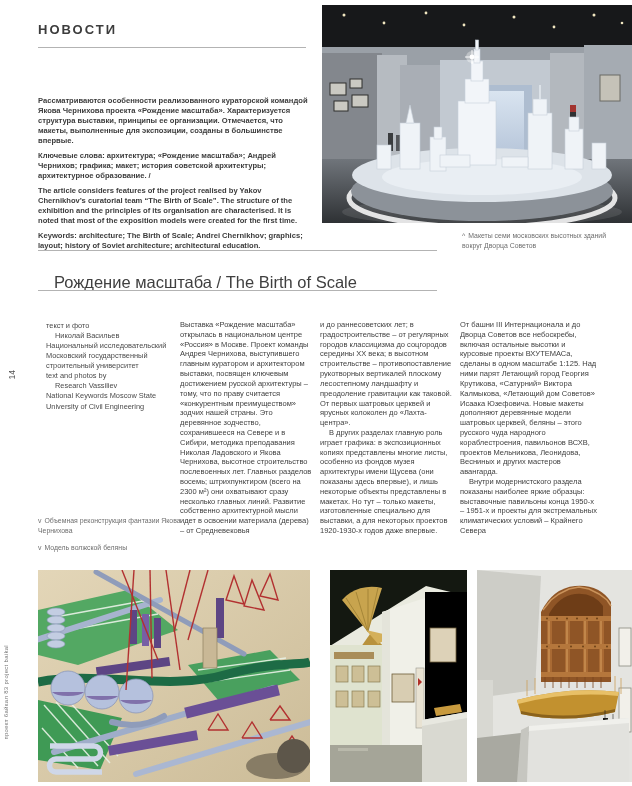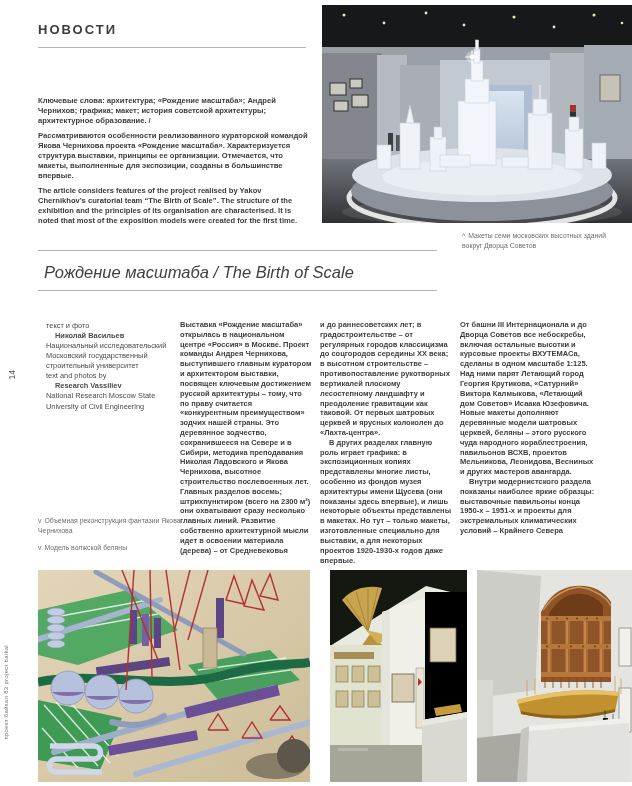--- a/index.html
+++ b/index.html
@@ -8,24 +8,24 @@
   .abs{position:absolute;}
   .section-header{left:38px;top:22px;font-size:13px;font-weight:bold;letter-spacing:2px;color:#3c3c3c;}
   .rule{background:#b3b3b3;height:1px;}
   .rule-header{left:38px;top:47px;width:268px;}
   .rule-title-top{left:38px;top:250px;width:399px;}
   .rule-title-bottom{left:38px;top:290px;width:399px;}
   .abstract{left:38px;top:96px;width:270px;font-size:7.6px;line-height:1.32;font-weight:bold;color:#3c3c3c;}
   .abstract p{margin:0 0 5px 0;}
   .page-title{left:38px;top:257px;font-size:16.5px;font-weight:normal;color:#3f3f3f;white-space:nowrap;}
   .byline{left:46px;top:321px;width:134px;font-size:7.4px;line-height:1.36;color:#4a4a4a;}
-  .byline .name{font-weight:bold;padding-left:9px;}
+  .byline .name{font-weight:normal;padding-left:9px;}
   .byline .block-en{}
   .col{top:320px;width:132px;font-size:7.5px;line-height:1.31;color:#3e3e3e;text-align:left;}
-  .col p{margin:0;font-weight:bold;}
+  .col p{margin:0;}
   .col p.indent{text-indent:9px;}
   #col1{left:180px;} #col2{left:320px;} #col3{left:460px;width:138px;}
   .photo{overflow:hidden;background:#ddd;}
   #photo-top{left:322px;top:5px;width:310px;height:218px;}
   #photo-b1{left:38px;top:570px;width:272px;height:212px;}
   #photo-b2{left:330px;top:570px;width:137px;height:212px;}
   #photo-b3{left:477px;top:570px;width:155px;height:212px;}
   .caption{font-size:6.9px;line-height:1.42;color:#6e6e6e;}
   .caption .marker{margin-right:3px;}
   #caption-top{left:462px;top:231px;width:152px;}
@@ -41,23 +41,24 @@
 
 <div class="page">
 
   <div class="abs vert edge-num">14</div>
   <div class="abs vert edge-journal">проект байкал 83 project baikal</div>
 
   <div class="abs section-header">НОВОСТИ</div>
   <div class="abs rule rule-header"></div>
 
   <div class="abs abstract">
+    <p>Рассматриваются особенности реализованного кураторской командой Якова Чернихова проекта «Рождение масштаба». Характеризуется структура выставки, принципы ее организации. Отмечается, что макеты, выполненные для экспозиции, созданы в большинстве впервые.</p>
     <p>Ключевые слова: архитектура; «Рождение масштаба»; Андрей Чернихов; графика; макет; история советской архитектуры; архитектурное образование. /</p>
-    <p>Рассматриваются особенности реализованного кураторской командой Якова Чернихова проекта «Рождение масштаба». Характеризуется структура выставки, принципы ее организации. Отмечается, что макеты, выполненные для экспозиции, созданы в большинстве впервые.</p>
     <p>The article considers features of the project realised by Yakov Chernikhov’s curatorial team “The Birth of Scale”. The structure of the exhibition and the principles of its organisation are characterised. It is noted that most of the exposition models were created for the first time.</p>
+    <p>Keywords: architecture; The Birth of Scale; Andrei Chernikhov; graphics; layout; history of Soviet architecture; architectural education.</p>
   </div>
 
   <div class="abs photo" id="photo-top">
     <svg width="310" height="218" viewBox="0 0 310 218">
       <defs>
         <linearGradient id="floorG" x1="0" y1="0" x2="0" y2="1">
           <stop offset="0" stop-color="#70757b"></stop>
             <stop offset="1" stop-color="#2e3134"></stop>
         </linearGradient>
         <linearGradient id="doorG" x1="0" y1="0" x2="0" y2="1">
@@ -133,32 +134,32 @@
         <line x1="150" y1="45" x2="150" y2="59" stroke="#ffffff" stroke-width="1" opacity="0.9"></line>
       </g>
     </svg>
   </div>
 
   <div class="abs caption" id="caption-top">
     <span class="marker">^</span><span>Макеты семи московских высотных зданий вокруг Дворца Советов</span>
   </div>
 
   <div class="abs rule rule-title-top"></div>
-  <h1 class="abs page-title" style="margin:6px;font-style:italic;">Рождение масштаба / The Birth of Scale</h1>
+  <h1 class="abs page-title" style="margin:16px;">Рождение масштаба / The Birth of Scale</h1>
   <div class="abs rule rule-title-bottom"></div>
 
   <div class="abs byline">
     <div>текст и фото</div>
     <div class="name">Николай Васильев</div>
     <div>Национальный исследовательский</div>
     <div>Московский государственный</div>
     <div>строительный университет</div>
     <div class="block-en">text and photos by</div>
     <div class="name">Research Vassiliev</div>
-    <div>National Research Moscow State</div>
+    <div>National Keywords Moscow State</div>
     <div>University of Civil Engineering</div>
   </div>
 
   <div class="abs col" id="col1">
     <p>Выставка «Рождение масштаба» открылась в национальном центре «Россия» в Москве. Проект команды Андрея Чернихова, выступившего главным куратором и архитектором выставки, посвящен ключевым достижением русской архитектуры – тому, что по праву считается «конкурентным преимуществом» зодчих нашей страны. Это деревянное зодчество, сохранившееся на Севере и в Сибири, методика преподавания Николая Ладовского и Якова Чернихова, высотное строительство послевоенных лет. Главных разделов восемь; штрихпунктиром (всего на 2300 м²) они охватывают сразу несколько главных линий. Развитие собственно архитектурной мысли идет в освоении материала (дерева) – от Средневековья</p>
   </div>
   <div class="abs col" id="col2">
     <p>и до раннесоветских лет; в градостроительстве – от регулярных городов классицизма до соцгородов середины XX века; в высотном строительстве – противопоставление рукотворных вертикалей плоскому лесостепному ландшафту и преодоление гравитации как таковой. От первых шатровых церквей и ярусных колоколен до «Лахта-центра».</p>
     <p class="indent">В других разделах главную роль играет графика: в экспозиционных копиях представлены многие листы, особенно из фондов музея архитектуры имени Щусева (они показаны здесь впервые), и лишь некоторые объекты представлены в макетах. Но тут – только макеты, изготовленные специально для выставки, а для некоторых проектов 1920-1930-х годов даже впервые.</p>
   </div>

